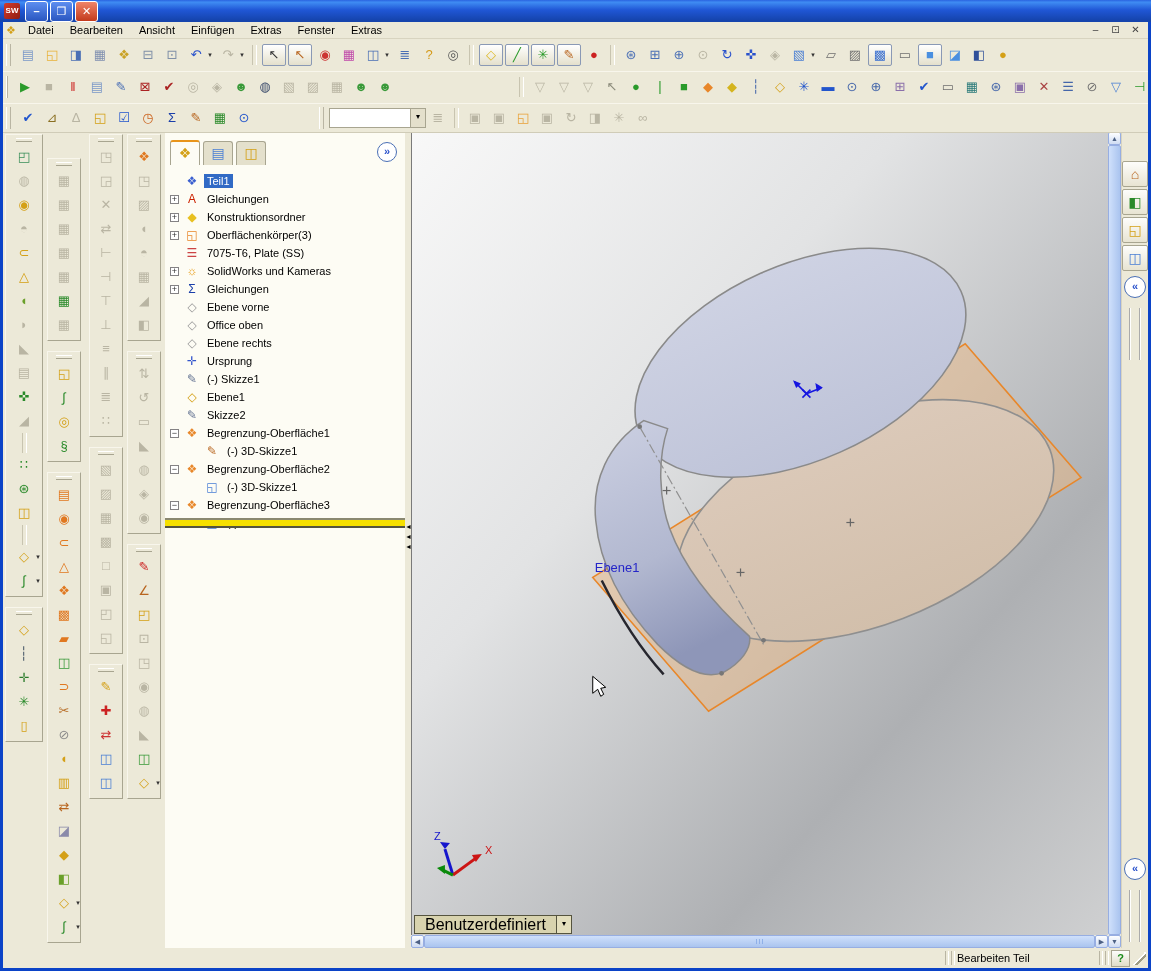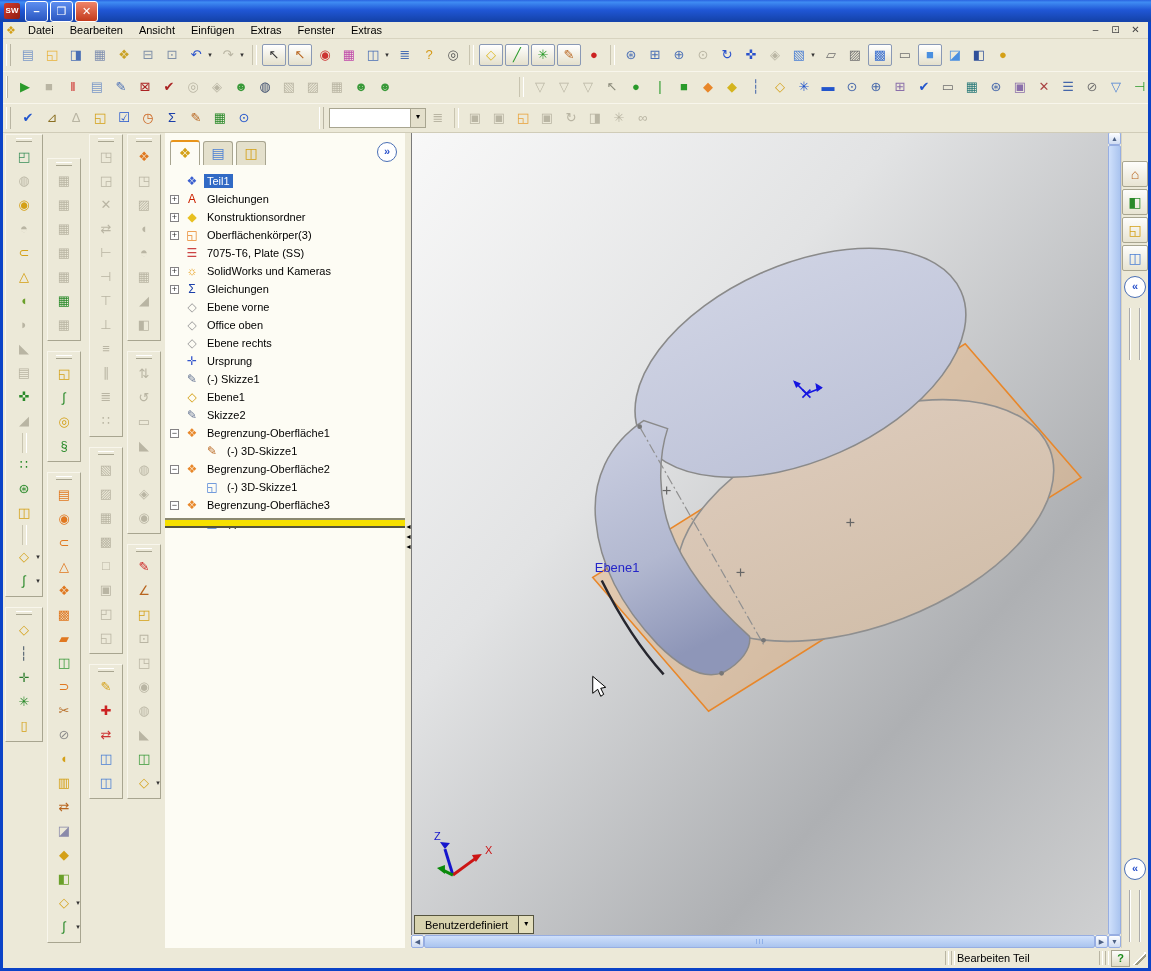--- a/index.html
+++ b/index.html
@@ -73,21 +73,21 @@
     border-top:2px solid #8a8870;border-bottom:2px solid #55543f;}
   
   .splitter{position:absolute;left:402px;top:0;width:6px;bottom:0;background:#ece9d8;}
   .smark{position:absolute;left:0;width:6px;height:9px;font-size:7px;line-height:9px;color:#000;}
   
   .canvas{position:absolute;left:408px;top:0;width:697px;bottom:13px;
     border-top:1px solid #7a7a7a;border-left:1px solid #7a7a7a;box-sizing:border-box;overflow:hidden;}
   .canvas svg{display:block;width:100%;height:100%;}
   .viewcombo{position:absolute;left:2px;bottom:1px;height:17px;display:flex;align-items:center;
     background:#d8d3ae;border:1px solid #55543f;z-index:5;}
-  .viewcombo .cval{padding:0 10px;font-size:11px;}
+  .viewcombo .cval{padding:0 10px;font-size:16px;}
   .viewcombo .cbtn{width:14px;height:100%;border-left:1px solid #55543f;text-align:center;
     line-height:15px;font-size:8px;background:#e4dfbd;}
   
   .hscroll{position:absolute;left:408px;bottom:0;width:697px;height:13px;background:#f1f0e6;
     display:flex;align-items:stretch;}
   .sarrow{width:13px;height:13px;background:linear-gradient(180deg,#fdfeff,#cfdcf3);
     border:1px solid #97aee2;border-radius:2px;box-sizing:border-box;color:#4d6185;
     font-size:7px;line-height:11px;text-align:center;}
   .hthumb{flex:1;margin:0;background:linear-gradient(180deg,#cfe0fb,#aac4ef);border:1px solid #97aee2;
     border-radius:2px;position:relative;}

